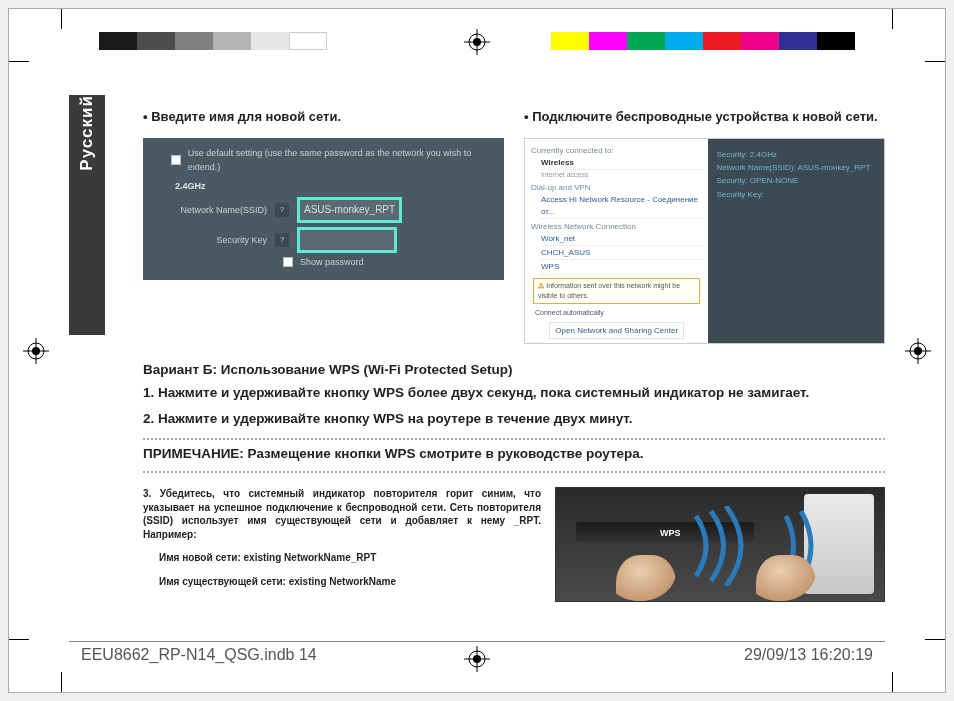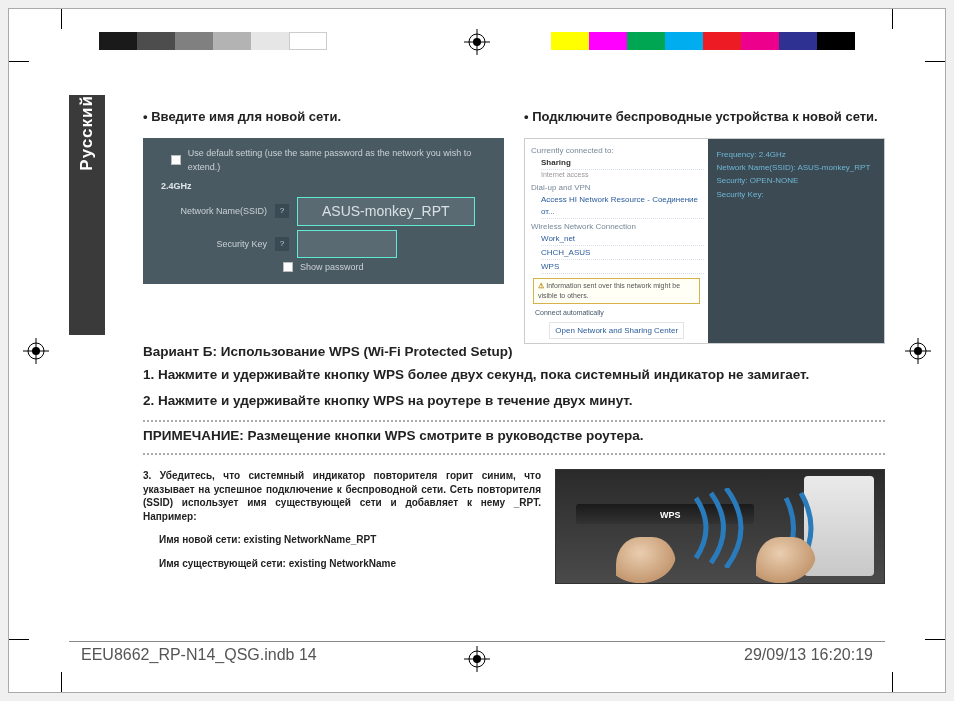--- a/index.html
+++ b/index.html
@@ -65,38 +65,38 @@
   .row1 { display:flex; gap:20px; }
   .col { flex:1; }
   .bullet { font-weight:bold; margin-bottom:14px; }
   .bullet::before { content:"• "; }
 
   
   .dlg1 { background:#4a5a62; color:#c9d2d6; font-size:9px; padding:8px 10px 10px; line-height:1.6; }
   .dlg1 .title { background:#3a4a52; margin:-8px -10px 6px; padding:4px 10px; color:#d8e0e4; }
   .dlg1 .row { display:flex; align-items:center; gap:8px; padding:2px 0 2px 18px;}
   .dlg1 .lbl { width:96px; text-align:right; }
-  .dlg1 .inp { background:#5a6a72; color:#d8e0e4; padding:2px 24px; border:1px solid #5eead4; font-size:14px; }
-  .dlg1 .tag { font-weight:bold; color:#dfe6e9; margin:4px 0 2px 8px; }
+  .dlg1 .inp { background:#5a6a72; color:#d8e0e4; padding:2px 4px; border:3px solid #5eead4; font-size:10px; }
+  .dlg1 .tag { font-weight:bold; color:#dfe6e9; margin:4px 0 2px 22px; }
   .dlg1 .ic { background:#3a4a52; width:14px; height:14px; display:inline-block; text-align:center; line-height:14px; color:#b8d4e8; font-size:8px;}
   .dlg1 .chk { display:flex; gap:7px; align-items:center; padding-left:130px; }
   .dlg1 .box { width:10px; height:10px; border:1px solid #bbb; background:#fff; display:inline-block;}
 
   
   .dlg2wrap { display:flex; gap:0; border:1px solid #ccc; font-size:8px; line-height:1.4; background:#fff;}
   .dlg2left { flex:1.1; padding:4px; color:#456; }
   .dlg2left .hd { color:#789; margin:2px 0 0 2px; }
   .dlg2left .item { color:#2a5b9a; margin-left:12px; padding:1px 0; border-bottom:1px dotted #d7e0e8;}
   .dlg2left .sub { color:#999; margin-left:12px; font-size:7px;}
   .dlg2left .warn { border:1px solid #d6b24a; background:#fffff6; margin:4px 4px 2px; padding:2px 4px; color:#555; font-size:7px;}
   .dlg2left .btnlink { text-align:center; color:#2a5b9a; border:1px solid #e4e4e4; padding:2px; margin:2px 20px 0;}
   .dlg2right { flex:1; background:#3b4a53; color:#6fb7d6; padding:8px; }
   .dlg2right div { margin:2px 0; }
 
-  .opt-b { font-weight:bold; font-size:13.5px; }
+  .opt-b { margin-top:18px; font-weight:bold; font-size:13.5px; }
   .step { margin-top:6px; font-weight:bold; font-size:13.5px; line-height:1.45;}
   .dots { border-top:2px dotted #aaa; margin:10px 0 6px; }
   .note { font-weight:bold; font-size:13.5px; }
 
   .row3 { display:flex; gap:14px; margin-top:14px; }
   .row3 .txt { flex:1; font-weight:bold; font-size:10px; line-height:1.35;}
   .row3 .txt .sub { margin-top:10px; padding-left:16px;}
   .row3 .img { width:330px; height:115px; background:linear-gradient(#2a2a2a,#4a4a4a); position:relative; border:1px solid #333;}
   .row3 .img .wps { position:absolute; top:40px; left:104px; color:#fff; font-size:9px; font-weight:bold;}
   .row3 .img .wave { position:absolute; }
@@ -202,39 +202,39 @@
             <span>Show password</span>
           </div>
         </div>
       </div>
 
       <div class="col">
         <div class="bullet">Подключите беспроводные устройства к новой сети.</div>
         <div class="dlg2wrap">
           <div class="dlg2left">
             <div class="hd">Currently connected to:</div>
-            <div class="item" style="font-weight:bold;color:#333">Sharing</div>
+            <div class="item" style="font-weight:bold;color:#333">Wireless</div>
             <div class="sub">Internet access</div>
             <div class="hd">Dial-up and VPN</div>
             <div class="item">Access HI Network Resource - Соединение от...</div>
             <div class="hd">Wireless Network Connection</div>
             <div class="item">Work_net</div>
             <div class="item">CHCH_ASUS</div>
             <div class="item">WPS</div>
             <div class="warn">
               <span style="color:#c08a1a;font-weight:bold">⚠ </span><span>Information sent over this network might be visible to others.</span>
             </div>
             <div style="padding:2px 6px; font-size:7px;">
               <span class="box" style="width:8px;height:8px;"></span>
               <span>Connect automatically</span>
             </div>
             <div class="btnlink">Open Network and Sharing Center</div>
           </div>
           <div class="dlg2right">
-            <div>Frequency: 2.4GHz</div>
+            <div>Security: 2.4GHz</div>
             <div>Network Name(SSID): ASUS-monkey_RPT</div>
             <div>Security: OPEN-NONE</div>
             <div>Security Key:</div>
           </div>
         </div>
       </div>
     </div>
 
     <div class="opt-b">Вариант Б: Использование WPS (Wi-Fi Protected Setup)</div>
     <div class="step">1. Нажмите и удерживайте кнопку WPS более двух секунд, пока системный индикатор не замигает.</div>

